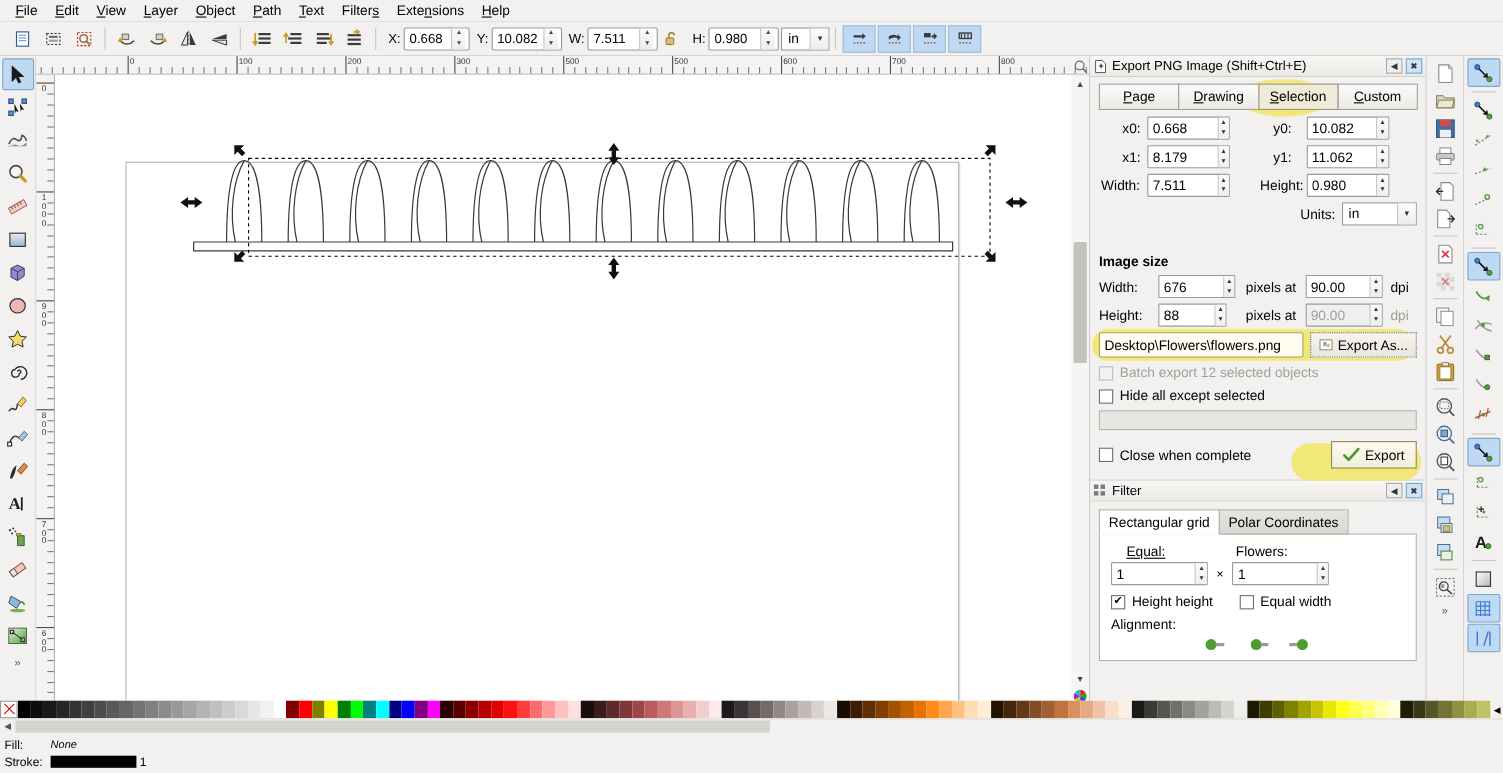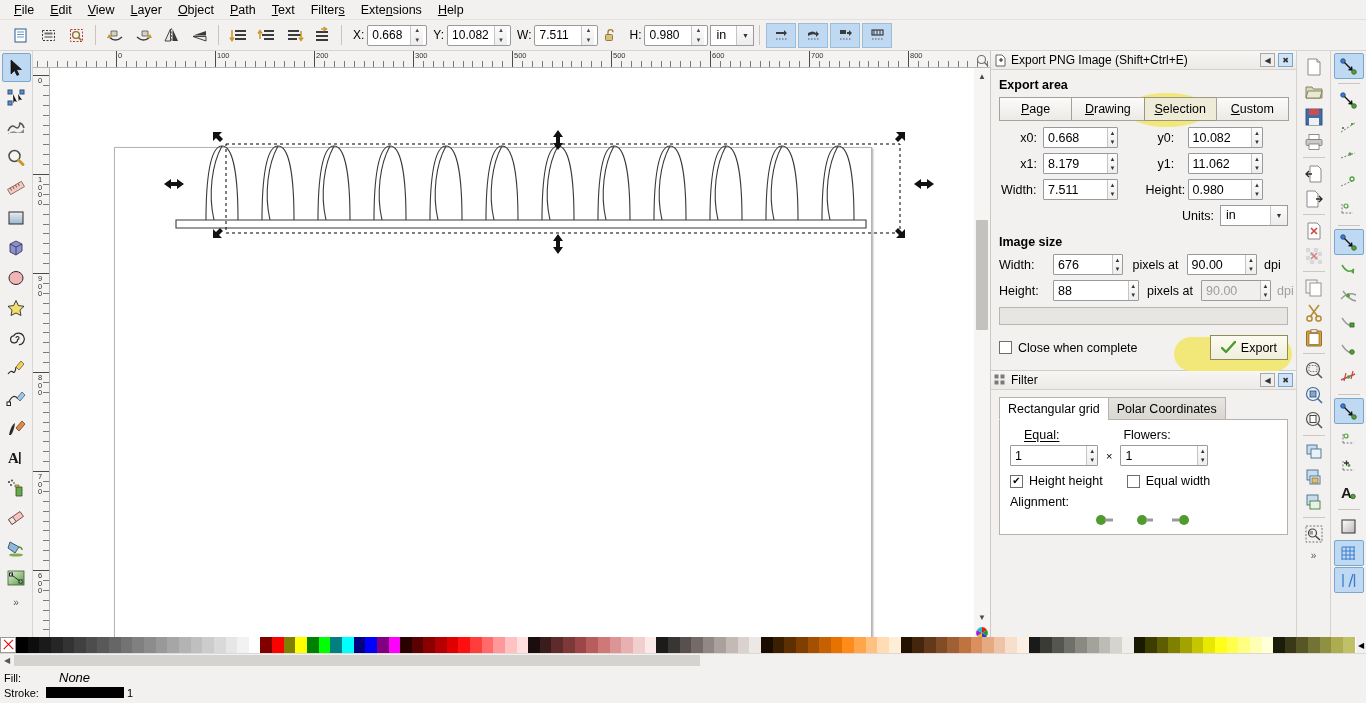--- a/index.html
+++ b/index.html
@@ -264,21 +264,21 @@
   .statusbar {
     position: absolute; left: 0; bottom: 0; width: 1366px; height: 50px;
     background: #f2f1f0; border-top: 1px solid #dcd9d4;
   }
   .sb-scrollrow { position: absolute; left: 0; top: 0; width: 1366px; height: 13px; display: flex; align-items: center; }
   .sb-scroll-left { width: 14px; text-align: center; font-size: 8px; color: #555; }
   .sb-scroll-track { width: 686px; height: 11px; background: #d5d3cf; }
   .fillstroke { position: absolute; left: 4px; top: 16px; font-size: 11px; }
   .fs-row { display: flex; align-items: center; height: 15px; }
   .fs-lbl { width: 42px; font-size: 11px; }
-  .fs-val { font-size: 13px; font-style: italic; margin-left: 13px; }
+  .fs-val { font-size: 10px; font-style: italic; }
   .strokebar { width: 78px; height: 11px; background: #000; }
 
   svg { display: block; }
 </style>
 </head>
 <body>
 
 <div id="app">
 
   <div class="menubar">
@@ -862,21 +862,20 @@
               <path d="M2 1 h6 l3 3 v8 h-9z" fill="#fff" stroke="#555" stroke-width="0.9"></path>
               <path d="M5 6 h4 M7 4 v4" stroke="#2b2b2b" stroke-width="1.1"></path>
             </svg>
         </span>
         <span class="ttl">Export PNG Image (Shift+Ctrl+E)</span>
         <span class="pt-btn">◀</span>
         <span class="pt-btn hl">✖</span>
       </div>
 
       <div class="panel-body">
-        <div class="section-h">Export area</div>
 
         <div style="position:relative">
           <div class="blob" style="left:126px;top:-4px;width:84px;height:34px;"></div>
           <div class="btnrow" style="position:relative;z-index:1">
             <div class="areabtn"><u>P</u>age</div>
             <div class="areabtn"><u>D</u>rawing</div>
             <div class="areabtn" style="background:#eeebd8;border-color:#9a9780"><u>S</u>election</div>
             <div class="areabtn"><u>C</u>ustom</div>
           </div>
         </div>
@@ -935,21 +934,21 @@
         </div>
 
         <div class="unitsrow">
           <span style="margin-right:6px;font-size:12.5px">Units:</span>
           <div class="combo">
             <div class="cv">in</div>
             <div class="ca">▼</div>
           </div>
         </div>
 
-        <div class="section-h" style="margin-top:9px">Image size</div>
+        <div class="section-h" style="margin-top:26px">Image size</div>
 
         <div class="imgsize-row">
           <div style="font-size:12.5px">Width:</div>
           <div class="nfield" style="width:70px">
             <input type="text" value="676" style="">
             <div class="stepper">
                 <i>▲</i>
                 <i>▼</i>
               </div>
           </div>
@@ -959,40 +958,66 @@
             <div class="stepper">
                 <i>▲</i>
                 <i>▼</i>
               </div>
           </div>
           <div style="font-size:12.5px;padding-left:6px">dpi</div>
         </div>
 
         <div class="imgsize-row">
           <div style="font-size:12.5px">Height:</div>
-          <div class="nfield" style="width:86px">
+          <div class="nfield" style="width:62px">
             <input type="text" value="88" style="">
             <div class="stepper">
                 <i>▲</i>
                 <i>▼</i>
               </div>
           </div>
           <div style="font-size:12.5px;padding-left:8px">pixels at</div>
           <div class="nfield dis" style="width:70px">
             <input type="text" readonly="" value="90.00" style="">
             <div class="stepper">
                 <i>▲</i>
                 <i>▼</i>
               </div>
           </div>
           <div style="font-size:12.5px;padding-left:6px;color:#a3a09b">dpi</div>
         </div>
 
 
-
+        <div style="position:relative">
+          <div class="blob" style="left:-6px;top:-3px;width:292px;height:29px;border-radius:14px"></div>
+          <div class="fn-wrap" style="position:relative;z-index:1">
+            <div class="fn-input">
+              <span>Desktop\Flowers\flowers.png</span>
+            </div>
+            <div class="exportas">
+              <span>
+                <svg width="13" height="13" viewBox="0 0 13 13">
+                    <rect x="1" y="2" width="11" height="9" fill="#fff" stroke="#777" stroke-width="0.8"></rect>
+                    <path d="M3 9 q1.5 -4 4 -1 t3 -3" fill="#e8b53a"></path>
+                    <rect x="4" y="4" width="3" height="3" fill="#6c9fd0"></rect>
+                  </svg>
+              </span>
+              <span>Export As...</span>
+            </div>
+          </div>
+        </div>
+
+        <div class="chkrow">
+          <span class="chk dis"></span>
+          <span class="dis-txt">Batch export 12 selected objects</span>
+        </div>
+        <div class="chkrow">
+          <span class="chk"></span>
+          <span>Hide all except selected</span>
+        </div>
 
         <div class="progbar"></div>
 
         <div style="position:relative">
           <div class="blob" style="right:-4px;top:2px;width:118px;height:34px;border-radius:17px"></div>
           <div class="exportrow" style="position:relative;z-index:1">
             <div class="chkrow" style="margin-top:0">
               <span class="chk"></span>
               <span>Close when complete</span>
             </div>

